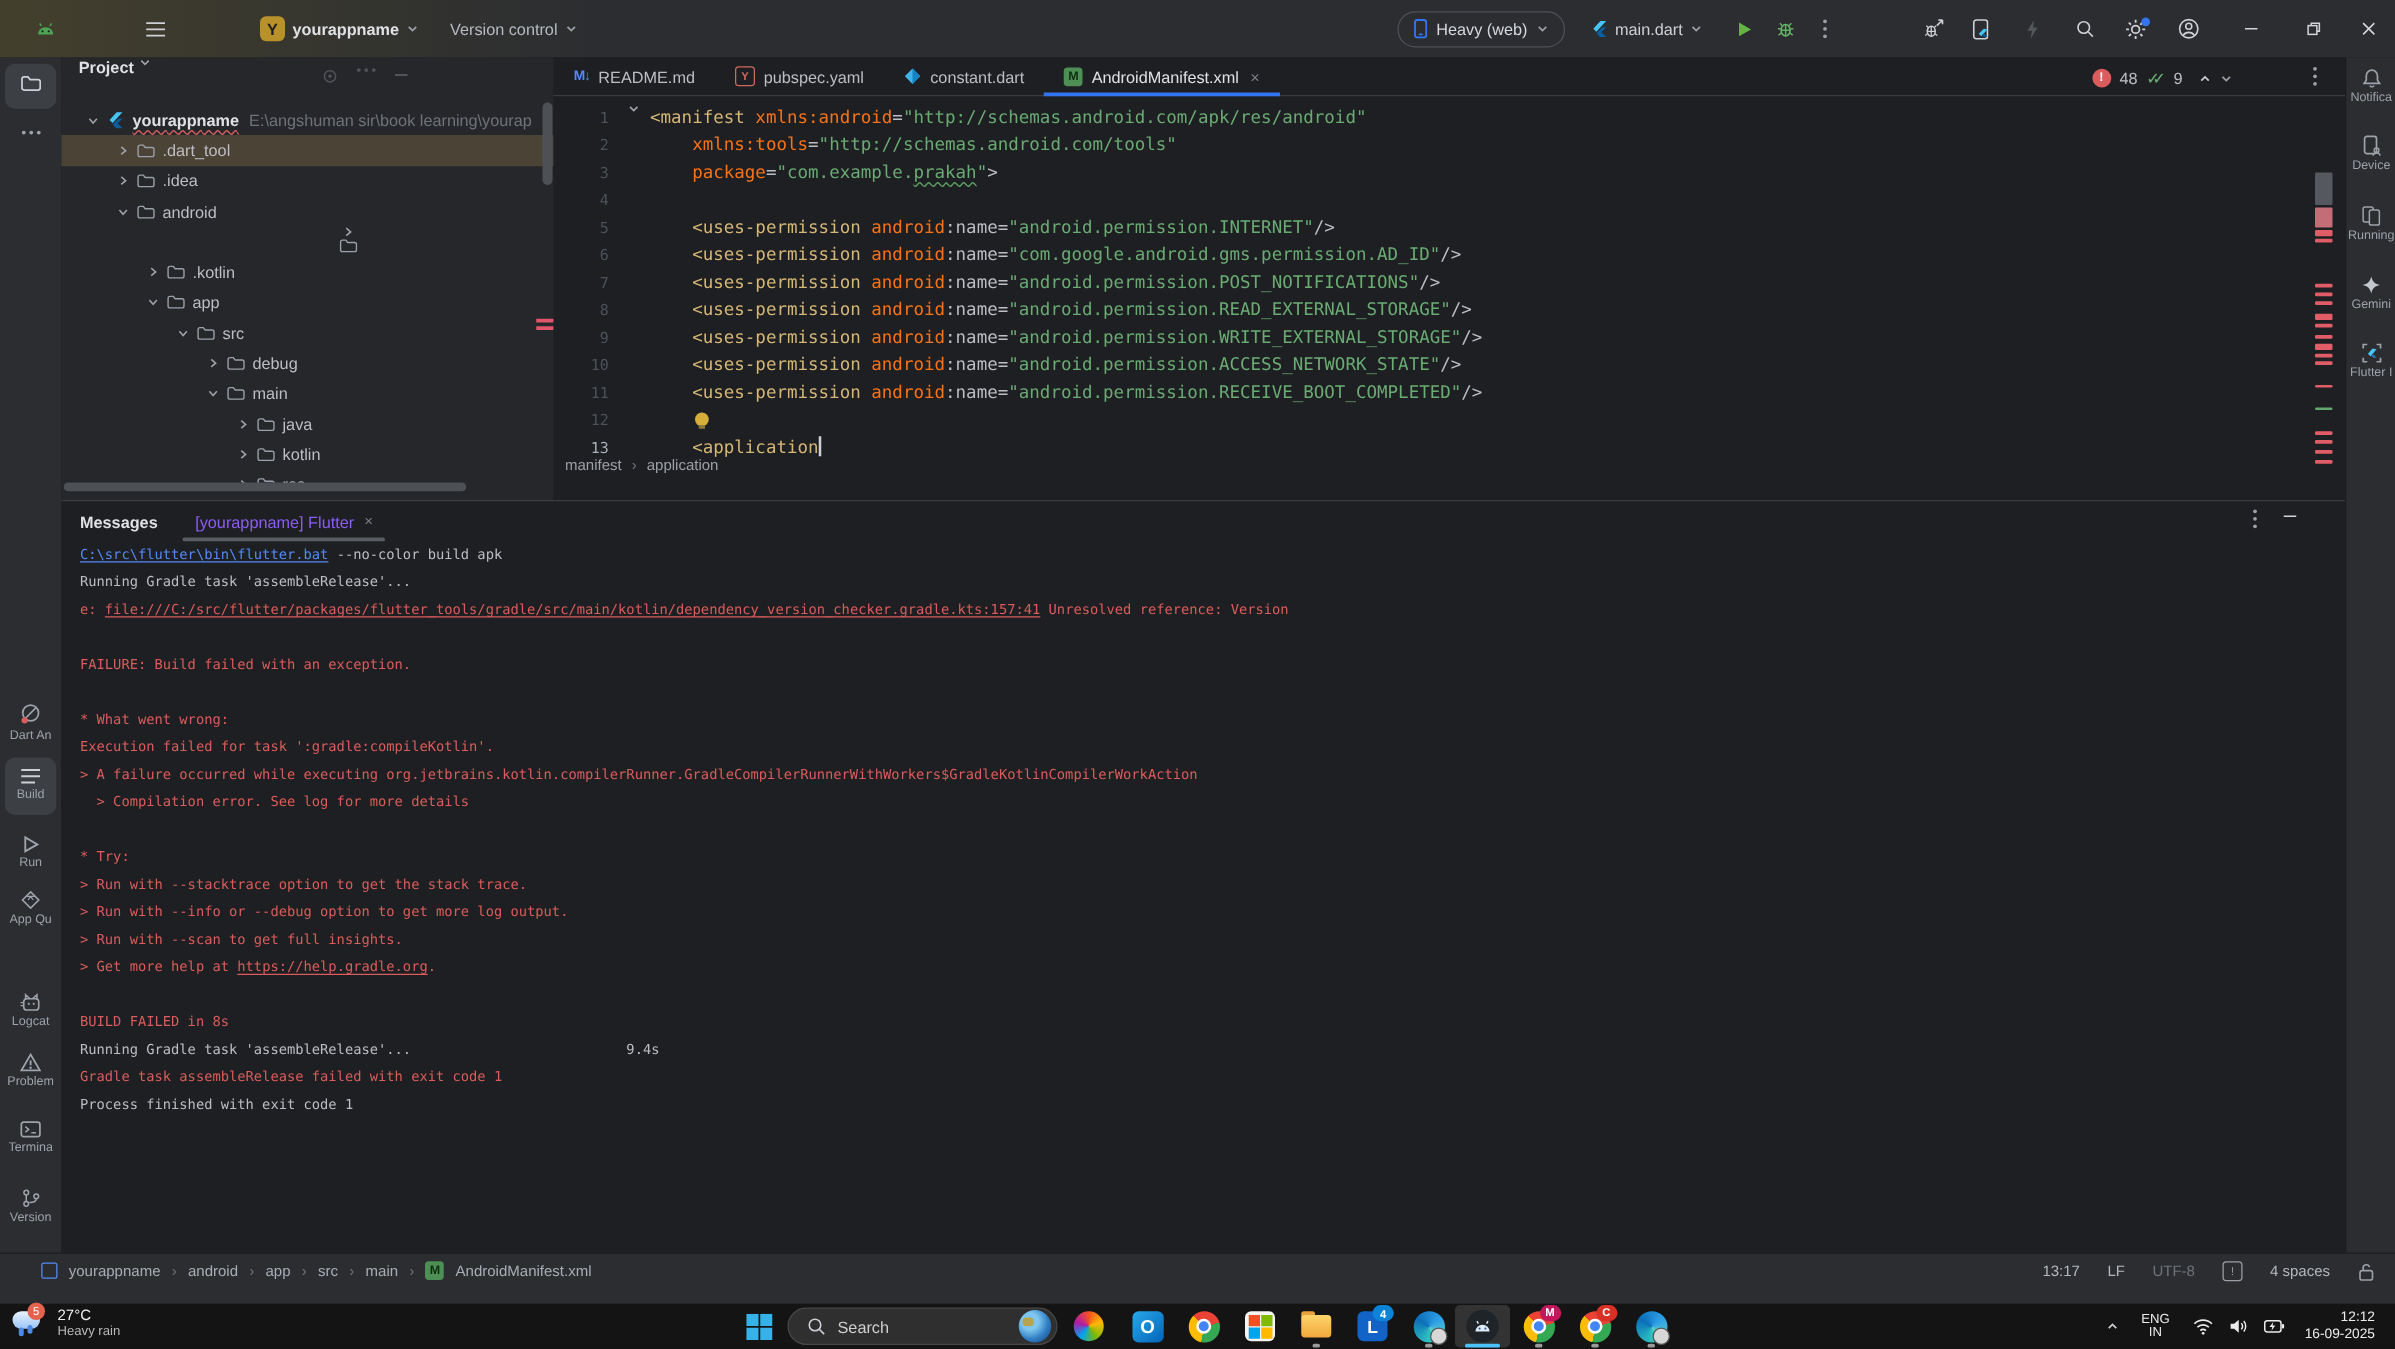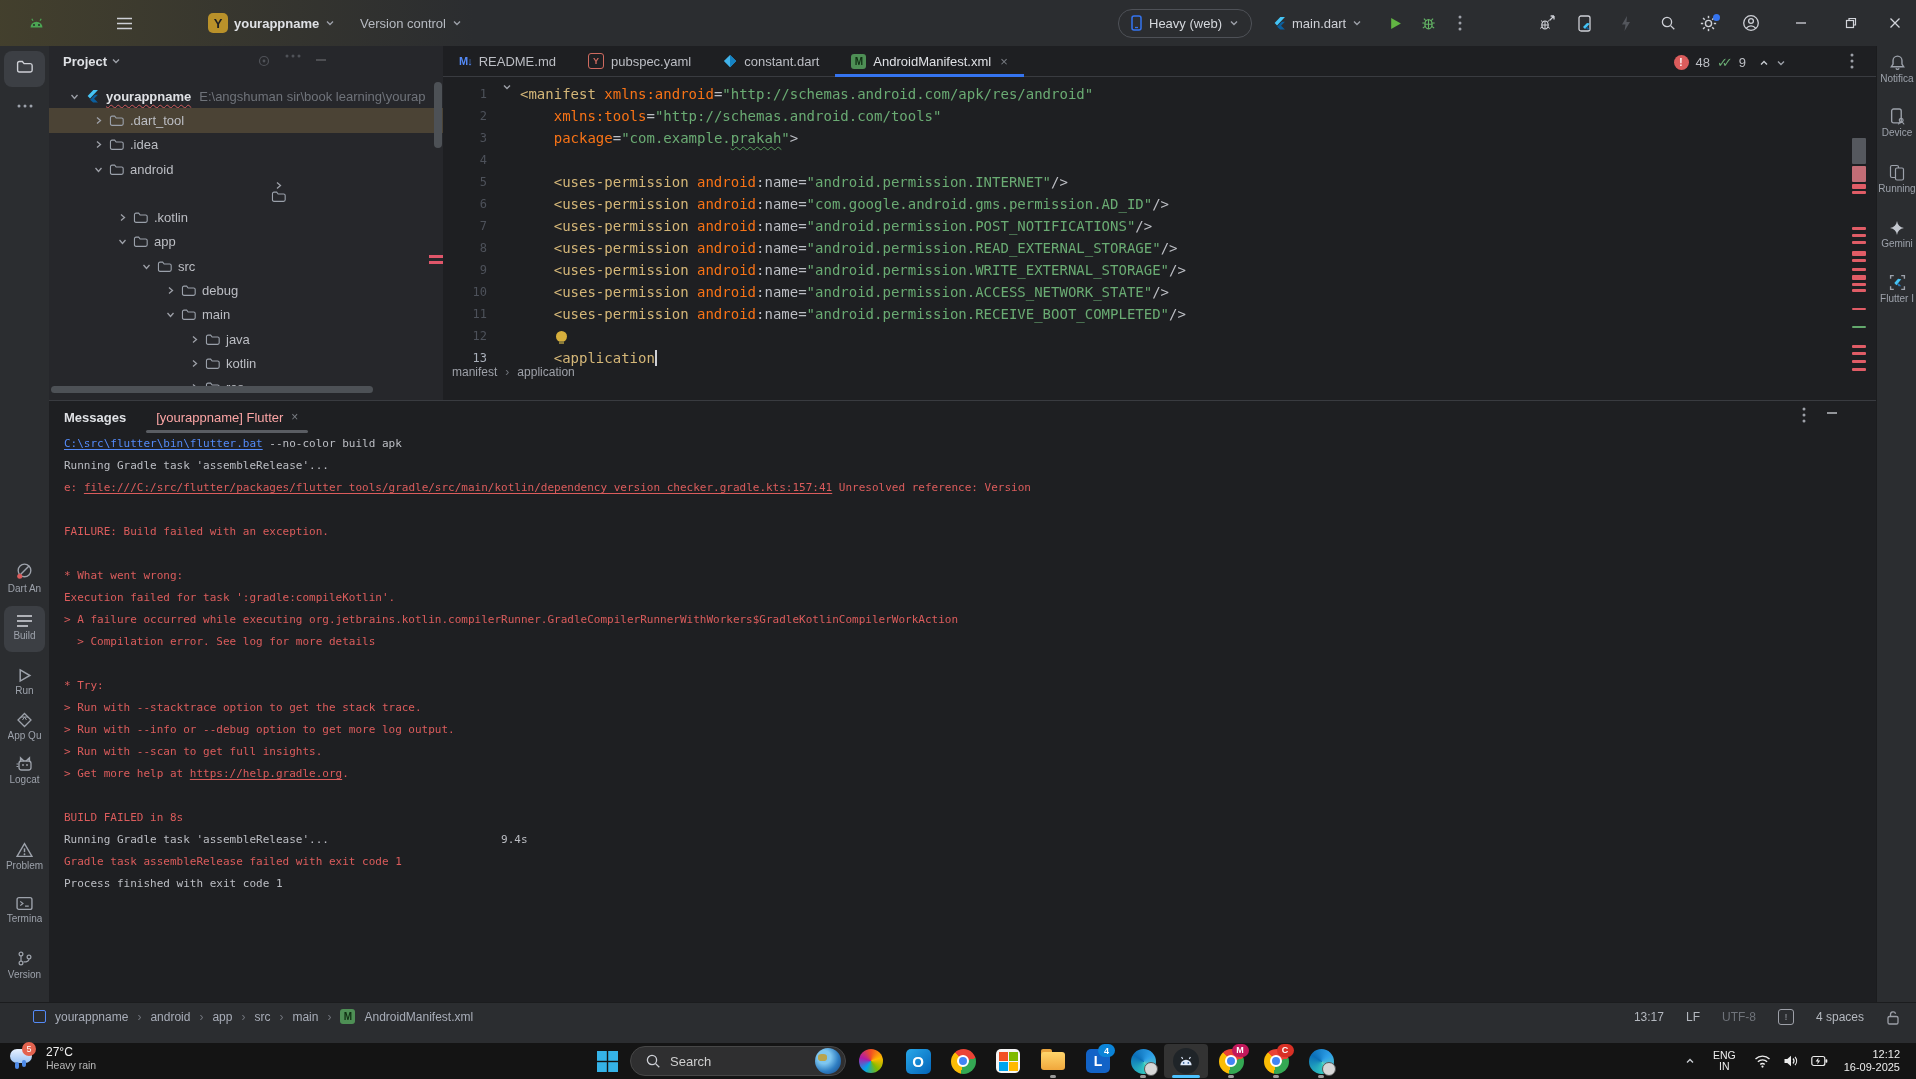--- a/index.html
+++ b/index.html
@@ -21,21 +21,21 @@
         gap:7px;padding:0 12px;color:#d5d8dd}
   .winctl{width:30px;height:30px;display:flex;align-items:center;justify-content:center}
   
   #lstripe{left:0;top:46px;width:49px;height:957px;background:#2b2d30;border-right:1px solid #1b1c1e}
   #rstripe{left:1876px;top:46px;width:40px;height:957px;background:#2b2d30;border-left:1px solid #1b1c1e}
   .stripe-item{position:absolute;left:0;width:100%;display:flex;flex-direction:column;align-items:center;gap:2px}
   .stripe-item .lbl{font-size:10px;color:#9da2ab;white-space:nowrap;overflow:hidden;max-width:46px}
   .stripe-box{position:absolute;left:4px;width:41px;border-radius:8px;background:#3c3f44}
   
   #project{left:49px;top:46px;width:394px;height:354px;background:#26272b;border-right:1px solid #1b1c1e;overflow:hidden}
-  #proj-head{position:absolute;left:0;top:0;width:100%;height:30px;display:flex;align-items:center;padding-left:14px;gap:4px}
+  #proj-head{position:absolute;left:0;top:0;width:100%;height:30px;display:flex;align-items:flex-start;padding-left:14px;gap:4px}
   #proj-head .t{color:#dfe1e5;font-weight:600}
   .ghost-icons{position:absolute;left:208px;top:8px;display:flex;gap:14px;opacity:.35}
   .tree{position:absolute;left:0;top:38px;width:100%}
   .trow{height:24.3px;display:flex;align-items:center;white-space:nowrap;overflow:hidden;font-size:13px;color:#bcbec4}
   .trow .chev{width:16px;display:flex;justify-content:center;flex:none}
   .trow .ticon{width:20px;display:flex;justify-content:center;flex:none}
   .trow.sel{background:#4b4335}
   .root-name{font-weight:bold;color:#dfe1e5;text-decoration:underline wavy #d15d5d 1px;text-underline-offset:3px}
   .root-path{color:#6f737a;margin-left:8px}
   .vscroll{position:absolute;left:385px;top:36px;width:8px;height:66px;background:#4d5156;border-radius:4px}
@@ -73,21 +73,21 @@
   .okcheck{color:#6aab73;font-size:13px;letter-spacing:-6px;margin-right:5px}
   #stripeMarks{position:absolute;right:8px;top:30px;width:18px;height:264px}
   #stripeMarks div{position:absolute;left:2px;width:14px;border-radius:1px}
   #crumbs{position:absolute;left:9px;top:312px;height:28px;display:flex;align-items:center;gap:8px;color:#9da0a8;font-size:12px}
   #crumbs .sep{color:#6f737a}
   
   #messages{left:49px;top:400px;width:1827px;height:602px;background:#1e1f22;border-top:1px solid #393b40}
   #msg-tabs{position:absolute;left:0;top:0;height:32px;display:flex;align-items:center;padding-left:15px;gap:30px}
   .mtab{display:flex;align-items:center;gap:8px;position:relative;height:32px}
   .mtab .t1{color:#dfe1e5;font-weight:600}
-  .mtab .t2{color:#fca5a5}
+  .mtab .t2{color:#8b5cf6}
   .mtab .x{color:#7a7e85;font-size:12px}
   .mtab.active::after{content:"";position:absolute;left:-10px;right:-10px;bottom:0;height:3px;background:#5a5d63;border-radius:2px}
   #msg-icons{position:absolute;right:38px;top:6px;display:flex;gap:20px;color:#9da0a8}
   #console{position:absolute;left:15px;top:32px;font-family:"DejaVu Sans Mono",monospace;
       font-size:11px;line-height:22px;white-space:pre}
   .k-pln{color:#bcbec4}.k-err{color:#db5c5c}
   .k-lnk{color:#548af7;text-decoration:underline;text-underline-offset:2px}
   .k-elk{color:#db5c5c;text-decoration:underline;text-underline-offset:2px}
   
   #statusbar{left:0;top:1002px;width:1916px;height:41px;background:#2b2d30;border-top:1px solid #1b1c1e;font-size:12px}
@@ -387,21 +387,21 @@
         </div>
         <div class="stripe-item" style="top: 666px;">
           <span>
             <svg width="17" height="16" viewBox="0 0 16 16">
               <path d="M8 1.5 L14.5 8 L8 14.5 L1.5 8 z" fill="none" stroke="#9da2ab" stroke-width="1.3"></path>
               <path d="M4.5 5 h7 M8 5 L6 8 M8 5 L10 8" stroke="#9da2ab" stroke-width="1" fill="none"></path>
             </svg>
           </span>
           <span class="lbl">App Qu</span>
         </div>
-        <div class="stripe-item" style="top: 710px;">
+        <div class="stripe-item" style="top: 748px;">
           <span>
             <svg width="18" height="16" viewBox="0 0 18 16">
               <rect x="3" y="5" width="12" height="9" rx="2.5" fill="none" stroke="#9da2ab" stroke-width="1.3"></rect>
               <path d="M4.5 5.5 V1.8 L8 5 M13.5 5.5 V1.8 L10 5" fill="none" stroke="#9da2ab" stroke-width="1.3"></path>
               <circle cx="7" cy="9" r="0.9" fill="#9da2ab"></circle>
               <circle cx="11" cy="9" r="0.9" fill="#9da2ab"></circle>
               <path d="M0.5 8 h2 M0.5 10.5 h2" stroke="#9da2ab" stroke-width="1"></path>
             </svg>
           </span>
           <span class="lbl">Logcat</span>

